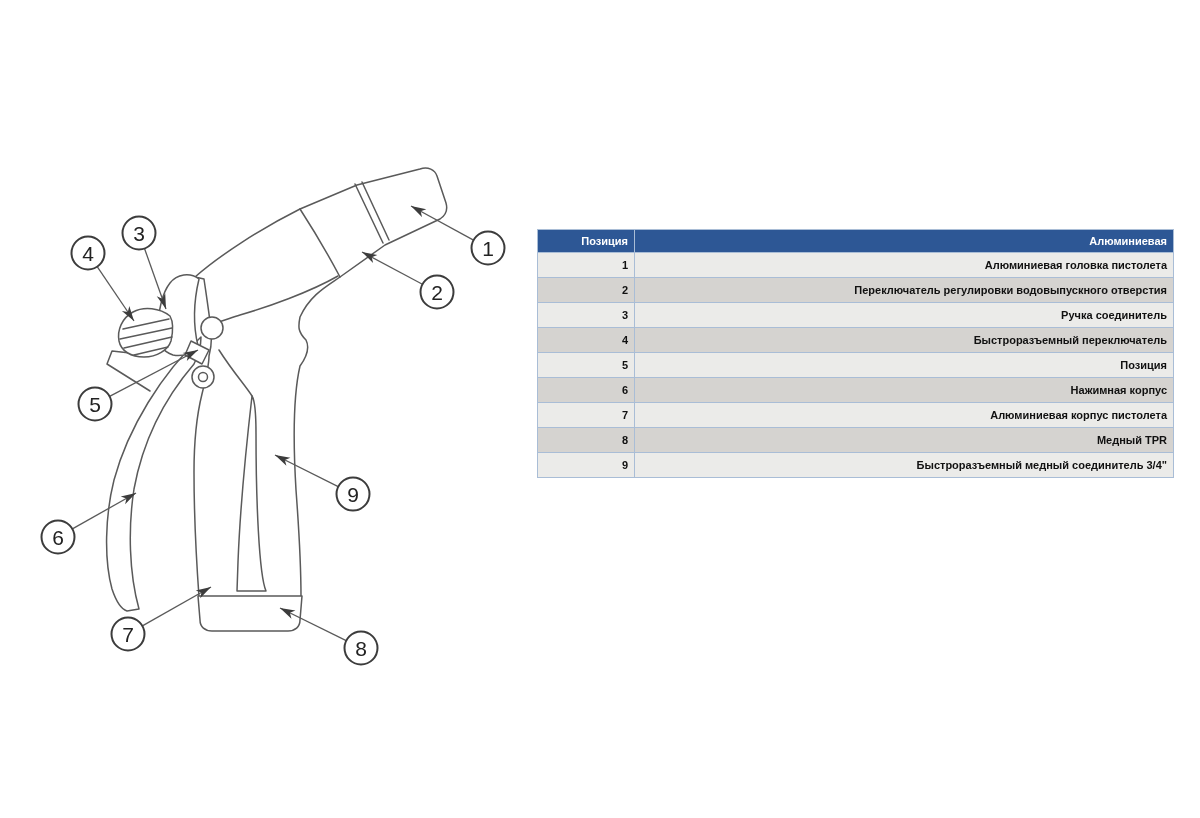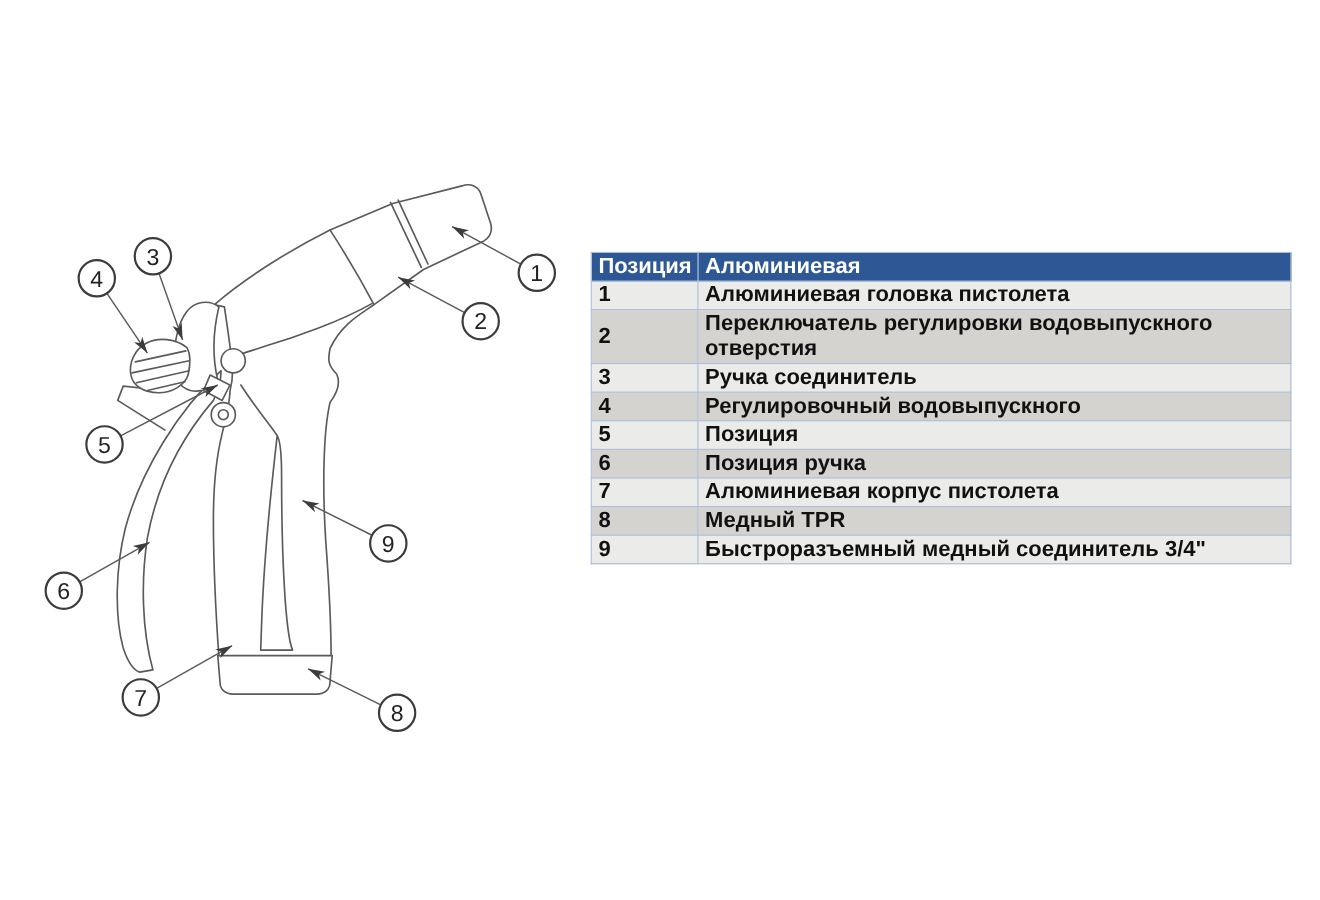--- a/index.html
+++ b/index.html
@@ -14,22 +14,22 @@
   .gun-line { fill: none; stroke: var(--line-color, #5a5a5a); stroke-width: 1.5; stroke-linejoin: round; stroke-linecap: round; }
   .gun-fill { fill: #ffffff; stroke: var(--line-color, #5a5a5a); stroke-width: 1.5; stroke-linejoin: round; }
   .leader { stroke: var(--line-color, #5a5a5a); stroke-width: 1.3; fill: none; }
   .callout-circle { fill: #ffffff; stroke: var(--callout-color, #3c3c3c); stroke-width: 2; }
   .callout-num { font-family: "Liberation Sans", sans-serif; font-size: 21px; fill: #222; text-anchor: middle; }
 
   
   table.parts { position: absolute; left: 537px; top: 229px; width: 637px; border-collapse: collapse; table-layout: fixed; }
   table.parts th, table.parts td {
     border: 1px solid var(--table-border, #a9bdd6);
-    text-align: left; vertical-align: middle;
-    font-size: 20px; padding: 1px 6px;
+    text-align: right; vertical-align: middle;
+    font-size: 11px; padding: 1px 6px;
   }
   table.parts th {
     background: var(--header-bg, #2d5795);
     color: var(--header-text, #ffffff);
     font-weight: bold; height: 23px;
   }
   table.parts td { height: 25px; color: var(--text-color, #111111); font-weight: bold; }
   table.parts td.pos { font-weight: bold; }
   table.parts tr.odd td { background: var(--row-light, #ebebe9); }
   table.parts tr.even td { background: var(--row-dark, #d5d3d0); }
@@ -200,29 +200,29 @@
         <tr class="even">
           <td class="pos">2</td>
           <td>Переключатель регулировки водовыпускного отверстия</td>
         </tr>
         <tr class="odd">
           <td class="pos">3</td>
           <td>Ручка соединитель</td>
         </tr>
         <tr class="even">
           <td class="pos">4</td>
-          <td>Регулировочный водовыпускного</td>
+          <td>Быстроразъемный переключатель</td>
         </tr>
         <tr class="odd">
           <td class="pos">5</td>
           <td>Позиция</td>
         </tr>
         <tr class="even">
           <td class="pos">6</td>
-          <td>Позиция ручка</td>
+          <td>Нажимная корпус</td>
         </tr>
         <tr class="odd">
           <td class="pos">7</td>
           <td>Алюминиевая корпус пистолета</td>
         </tr>
         <tr class="even">
           <td class="pos">8</td>
           <td>Медный TPR</td>
         </tr>
         <tr class="odd">

